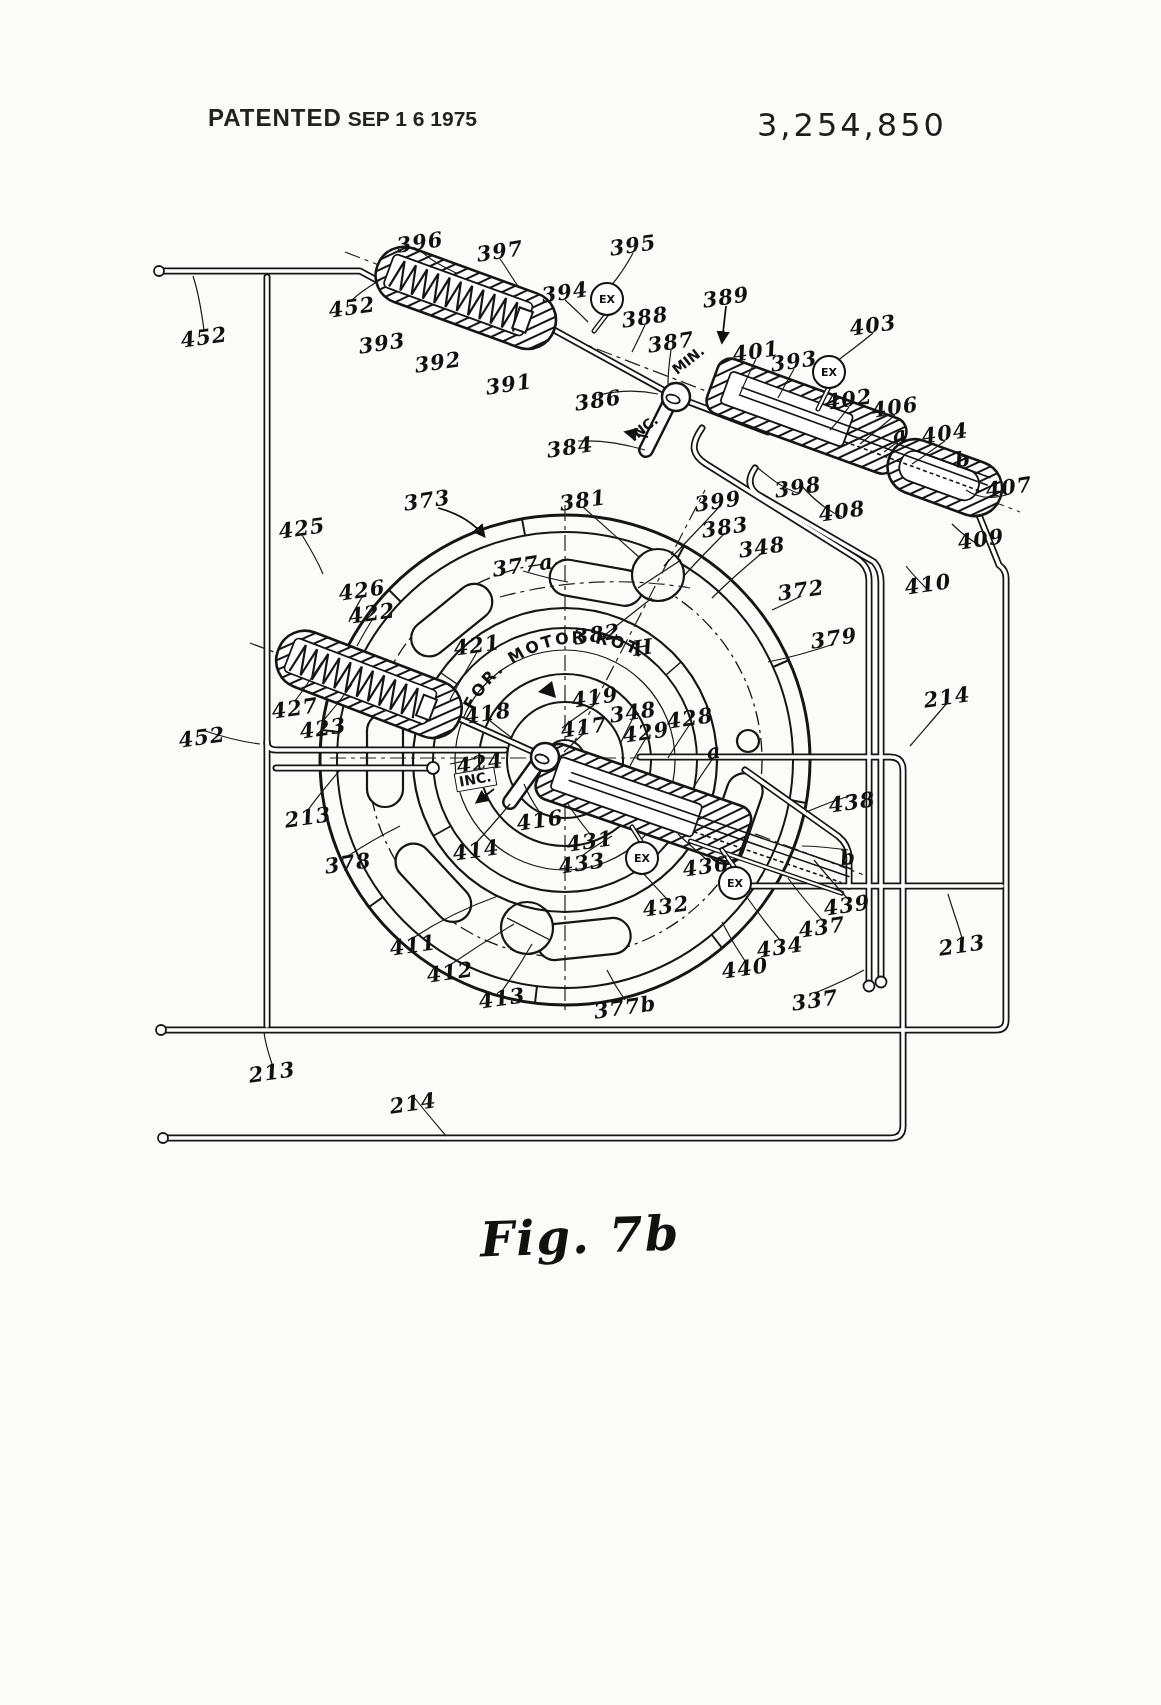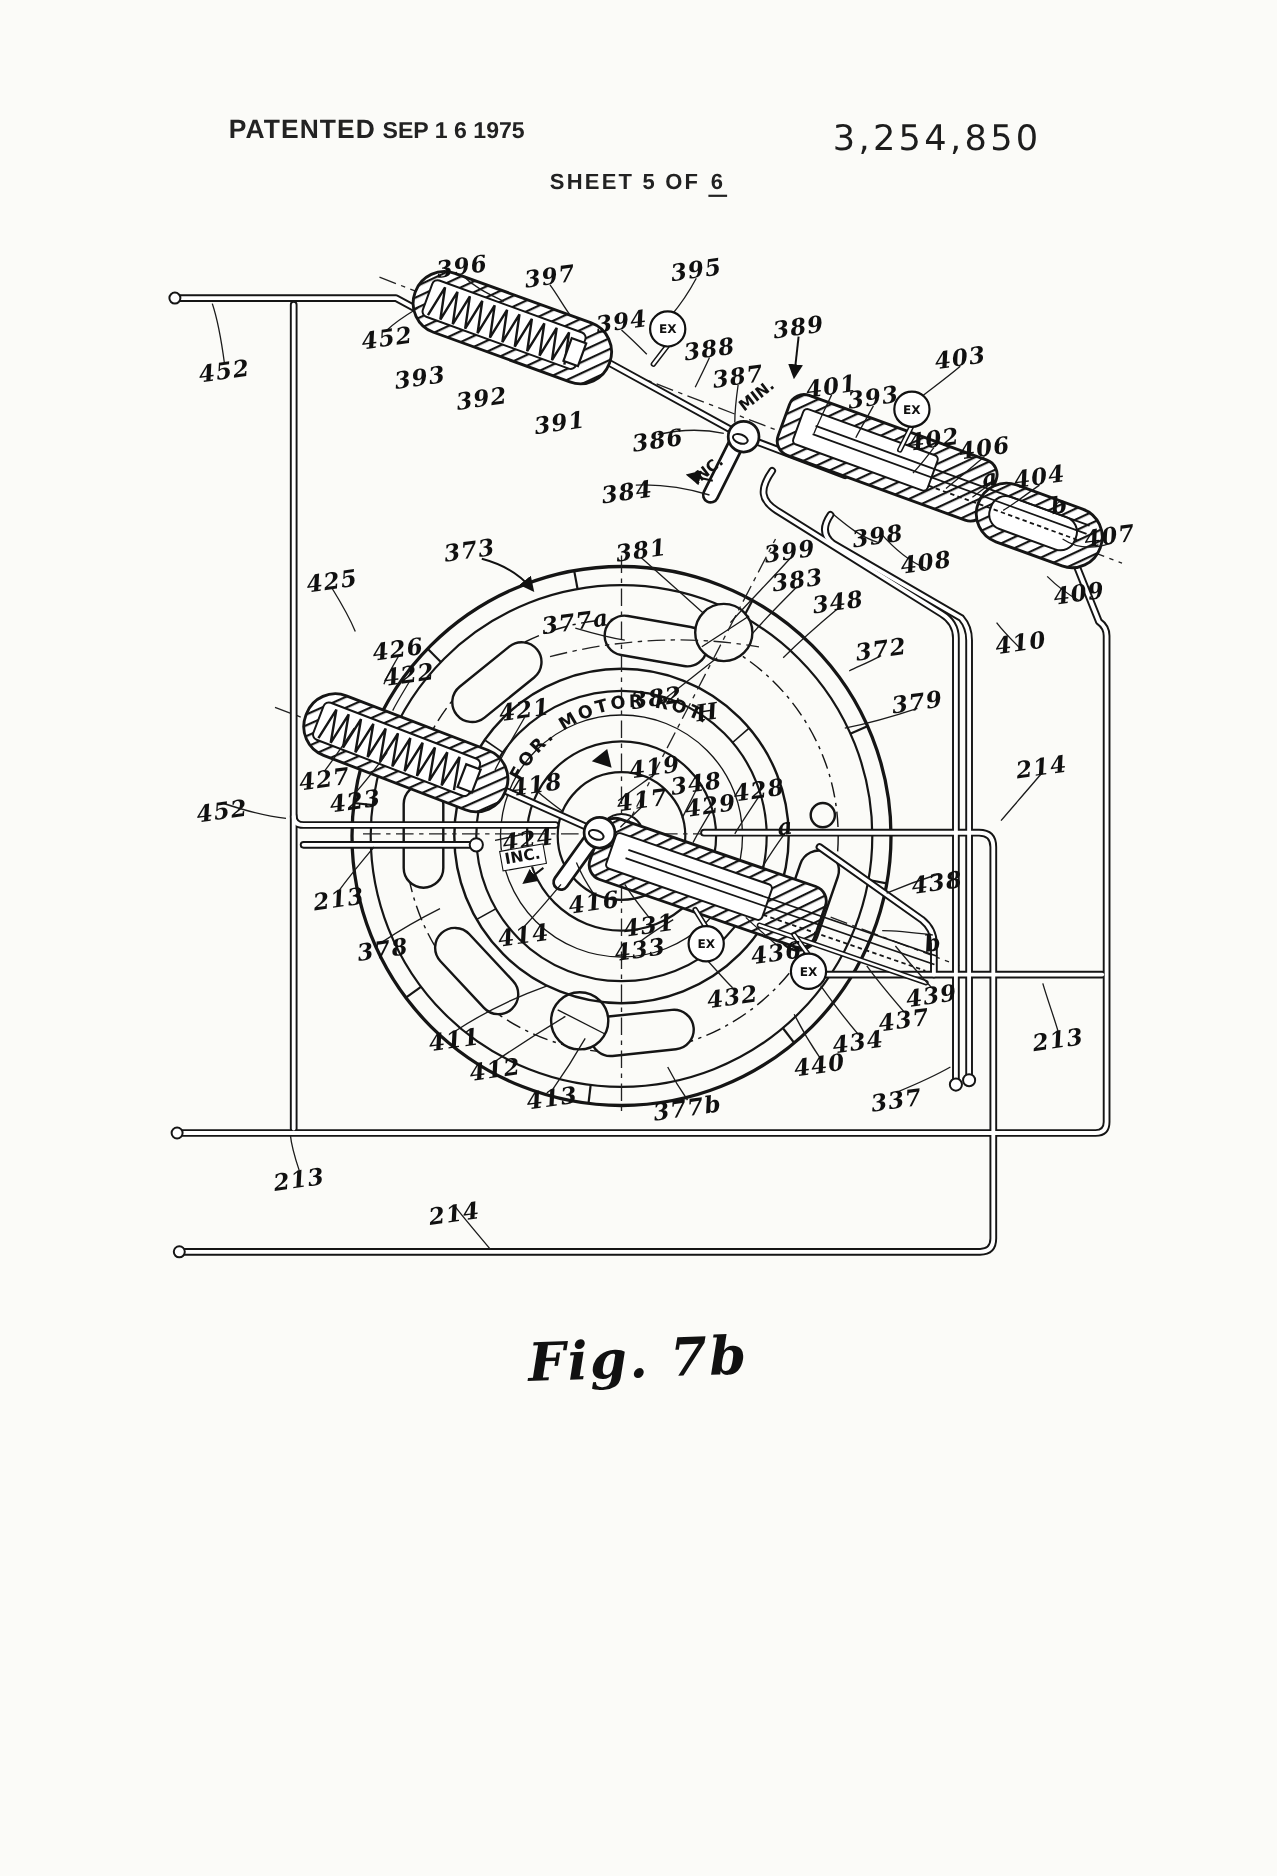--- a/index.html
+++ b/index.html
@@ -29,23 +29,20 @@
 </style>
 </head>
 <body>
 
 <div class="page">
 
   <div class="stamp">
     <span>PATENTED</span><span class="date">SEP 1 6 1975</span>
   </div>
   <div class="patnum">3,254,850</div>
-  <div class="sheet">
-    <span>SHEET 5 OF </span><u>6</u>
-  </div>
 
   <svg class="draw" width="1161" height="1705" viewBox="0 0 1161 1705">
     <defs>
       <pattern id="hatch" width="9" height="9" patternUnits="userSpaceOnUse" patternTransform="rotate(45)">
         <rect width="9" height="9" fill="#fff"></rect>
         <line x1="1" y1="0" x2="1" y2="9" stroke="#151515" stroke-width="2"></line>
       </pattern>
       <marker id="ah" viewBox="0 0 10 10" refX="8" refY="5" markerWidth="7.5" markerHeight="7.5" orient="auto">
         <path d="M0,0 L10,5 L0,10 z" fill="#111"></path>
       </marker>

